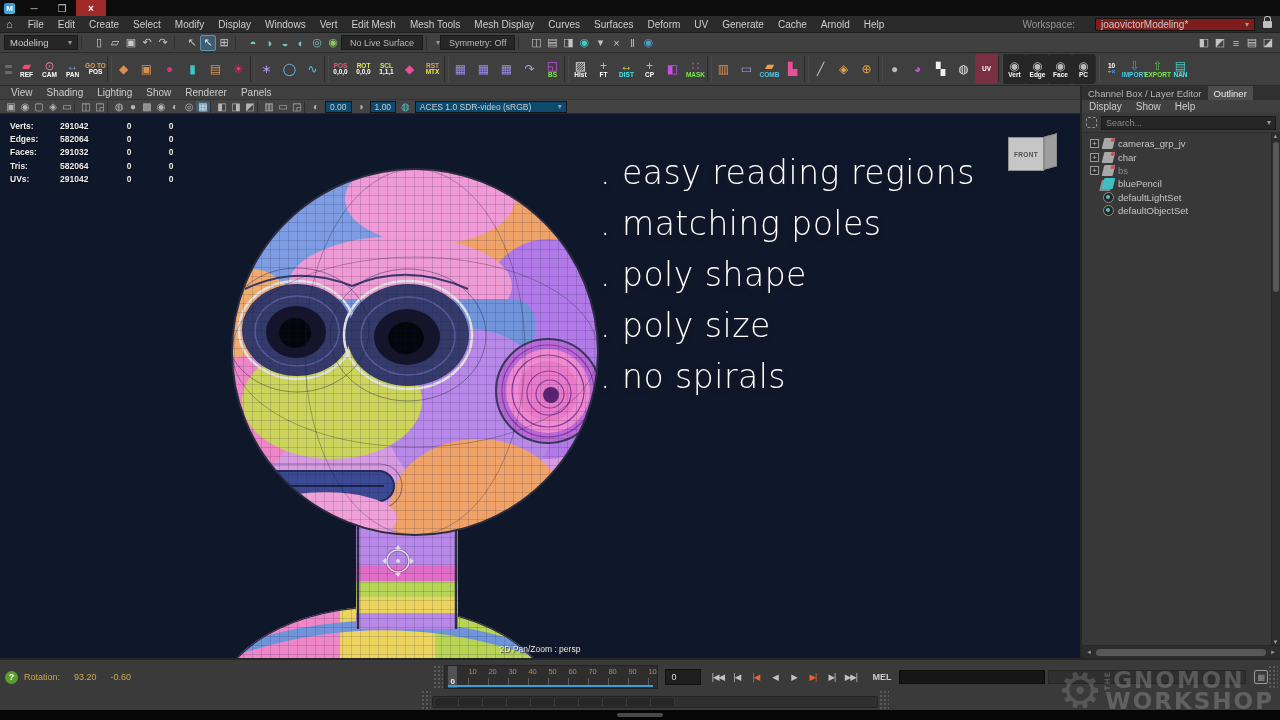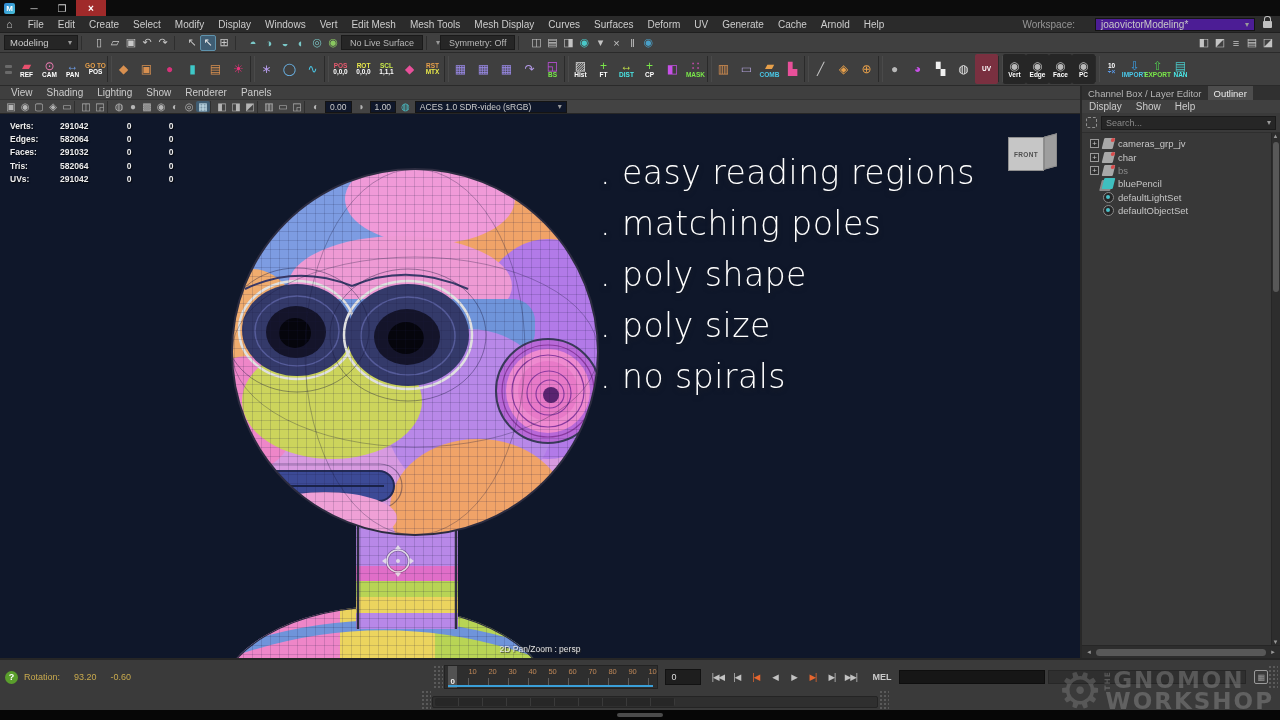--- a/index.html
+++ b/index.html
@@ -12,21 +12,21 @@
 .title-text{flex:1;overflow:hidden}
 .winbtn{width:28px;height:16px;display:flex;align-items:center;justify-content:center;color:#cfcfcf;font-size:10px}
 .winbtn.close{background:#a02a2a;width:30px;color:#fff;font-weight:bold}
 
 
 .menubar{height:16px;background:#2b2b2b;display:flex;align-items:center;font-size:10px;color:#cdcdcd;white-space:nowrap}
 .home{margin:0 8px 0 6px;color:#b8b8b8;font-size:11px}
 .menubar .mi{padding:0 7px}
 .spacer{flex:1}
 .ws-label{color:#969696;margin-right:20px}
-.ws-box{background:#4c1d95;border:1px solid #141414;height:13px;width:160px;display:flex;align-items:center;justify-content:space-between;padding:0 5px;color:#c8c8c8;margin-right:6px}
+.ws-box{background:#7f1d1d;border:1px solid #141414;height:13px;width:160px;display:flex;align-items:center;justify-content:space-between;padding:0 5px;color:#c8c8c8;margin-right:6px}
 .caret{font-size:8px;color:#9a9a9a}
 .lock{width:9px;height:7px;background:#c0c0c0;border-radius:1px;position:relative;margin:0 8px 0 2px}
 .lock:before{content:"";position:absolute;top:-5px;left:1px;width:5px;height:5px;border:1.5px solid #c0c0c0;border-bottom:none;border-radius:3px 3px 0 0}
 
 
 .statusline{height:20px;background:#404040;display:flex;align-items:center;padding:0 4px;border-top:1px solid #1f1f1f;white-space:nowrap}
 .mode-select{width:74px;height:15px;background:#262626;border:1px solid #1a1a1a;color:#ccc;font-size:9.5px;display:flex;align-items:center;justify-content:space-between;padding:0 5px}
 .sl-div{width:7px;height:14px;border-left:1px solid #2e2e2e;margin:0 3px}
 .igroup{display:flex;align-items:center}
 .sicon{width:16px;height:16px;display:flex;align-items:center;justify-content:center;font-size:11px;color:#c4c4c4;border-radius:2px}
@@ -46,21 +46,21 @@
 
 
 .main{display:flex;height:573px;border-top:1px solid #2a2a2a}
 .vp-col{width:1080px;display:flex;flex-direction:column;position:relative}
 .vp-menus{height:13px;background:#3f3f3f;display:flex;font-size:10px;color:#ccc;align-items:center;padding-left:4px}
 .vp-menus .mi{padding:0 7px}
 .vp-toolbar{height:15px;background:#434343;display:flex;align-items:center;font-size:9px;color:#b5b5b5;padding-left:4px;border-top:1px solid #333;border-bottom:1px solid #262626;white-space:nowrap}
 .vp-ticon{width:14px;text-align:center;font-size:10px;flex:0 0 auto}
 .vp-ticon[data-d="1"]{width:5px;border-left:1px solid #2f2f2f;height:12px}
 .vp-ticon[data-hl="true"]{background:#3f5d73;border-radius:2px;color:#cfe8f2}
-.vp-field{background:#0f172a;border:1px solid #141414;height:12px;padding:0 4px;color:#ccc;font-size:8.5px;display:flex;align-items:center;margin:0 2px}
+.vp-field{background:#0c4a6e;border:1px solid #141414;height:12px;padding:0 4px;color:#ccc;font-size:8.5px;display:flex;align-items:center;margin:0 2px}
 .aces{width:152px;justify-content:space-between}
 .globe{color:#49c0c8;font-size:10px;margin:0 3px}
 
 
 .viewport{flex:1;background:#0f172a;position:relative;overflow:hidden}
 svg.scene{position:absolute;left:0;top:0}
 .hud{position:absolute;top:5px;left:10px;font-size:8.5px;font-weight:bold;color:#ededed;text-shadow:1px 1px 1px rgba(0,0,0,.7)}
 .hud-row{display:grid;grid-template-columns:50px 48px 42px 42px;height:13.4px;align-items:center}
 .hud-b,.hud-c{text-align:center}
 .bullets{position:absolute;left:600px;top:42px;color:#fff;font-size:33px;font-weight:200;letter-spacing:.5px;text-shadow:0 2px 5px rgba(35,35,35,.55);font-family:"DejaVu Sans","Liberation Sans",sans-serif;line-height:1}

